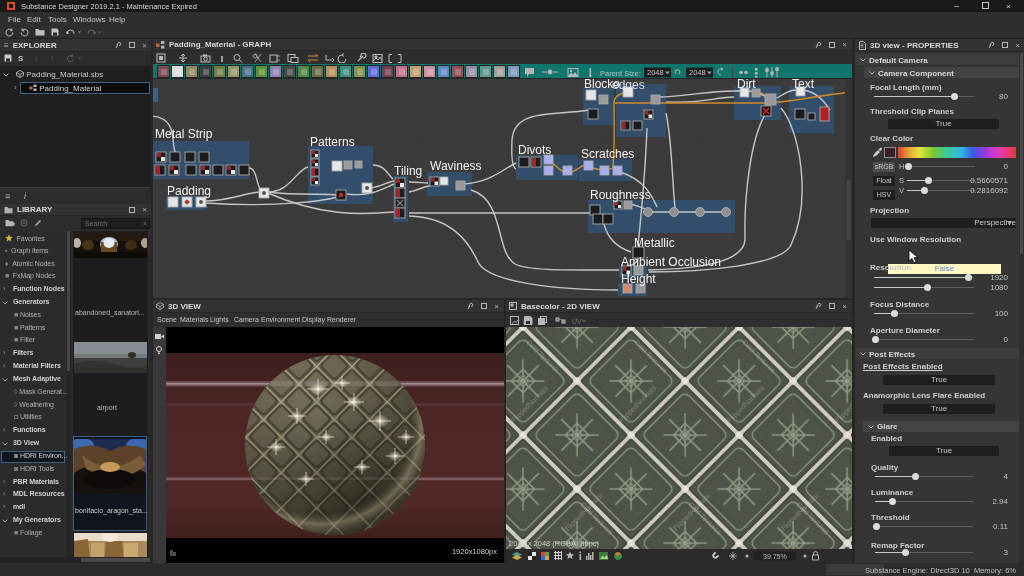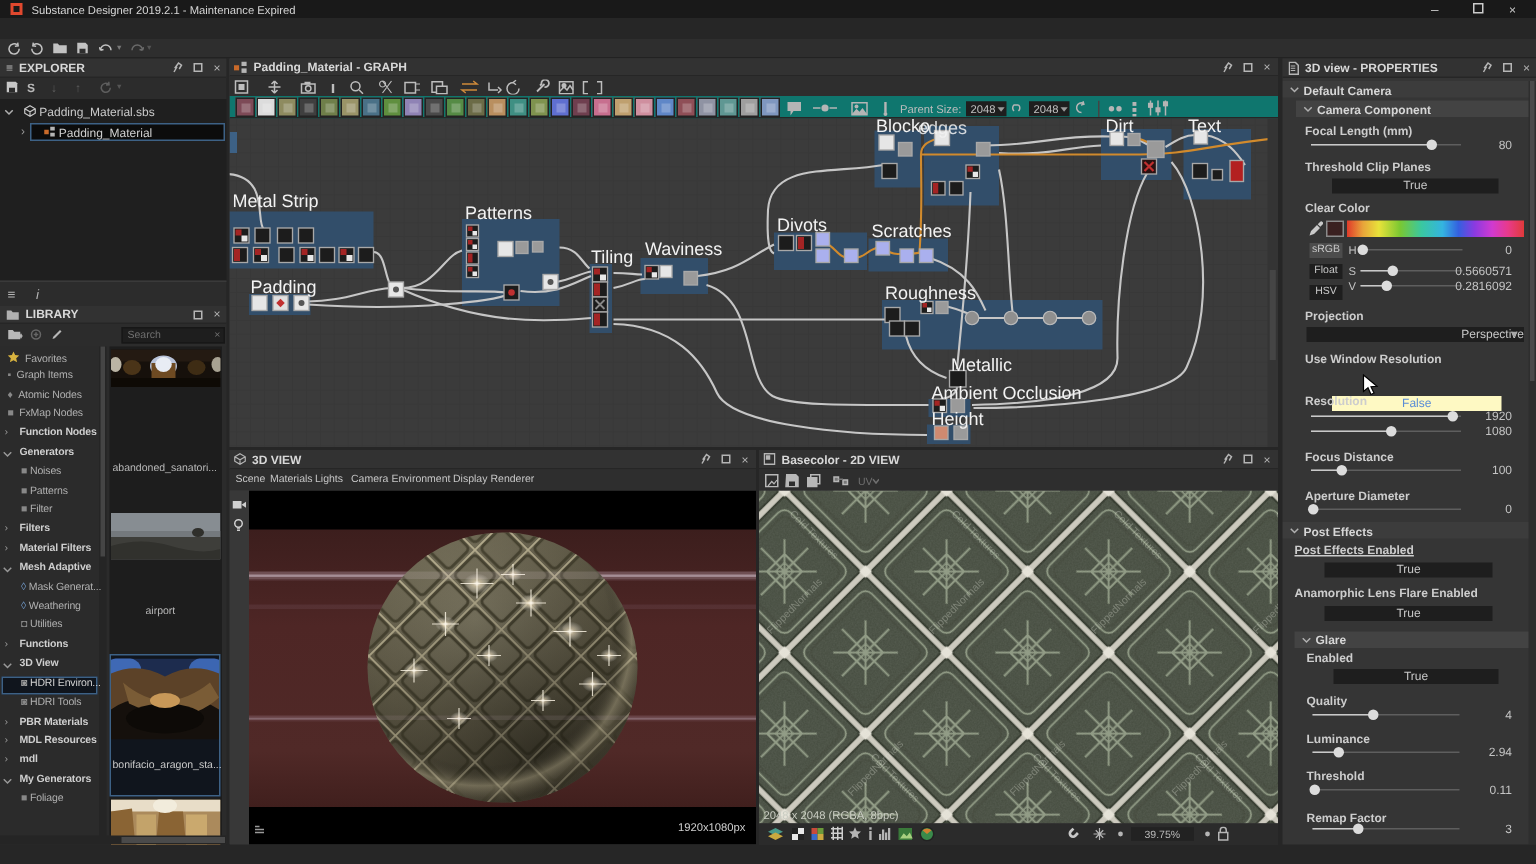--- a/index.html
+++ b/index.html
@@ -22,20 +22,27 @@
 <div id="app">
 
 <div class="abs" style="left:0;top:0;width:1024px;height:12px;background:#191919;">
   <div class="abs" style="left:7px;top:2px;width:8px;height:8px;border:2px solid #e0482e;"></div>
   <div class="abs" style="left:21px;top:2px;color:#d6d6d6;font-size:7.5px;">Substance Designer 2019.2.1 - Maintenance Expired</div>
   <div class="abs" style="left:954px;top:1px;color:#cccccc;font-size:9px;">–</div>
   <div class="abs" style="left:982px;top:2px;width:7px;height:7px;border:1px solid #ccc;"></div>
   <div class="abs" style="left:1006px;top:2px;color:#ccc;font-size:8px;">×</div>
 </div>
 
+<div class="abs" style="left:0;top:12px;width:1024px;height:14px;background:#2e2e2e;color:#c6c6c6;font-size:8px;">
+  <span class="abs" style="left:8px;top:3px;">File</span>
+  <span class="abs" style="left:27px;top:3px;">Edit</span>
+  <span class="abs" style="left:48px;top:3px;">Tools</span>
+  <span class="abs" style="left:73px;top:3px;">Windows</span>
+  <span class="abs" style="left:109px;top:3px;">Help</span>
+</div>
 <div class="abs" style="left:0;top:26px;width:1024px;height:13px;background:#2e2e2e;border-bottom:1px solid #222;" id="maintoolbar">
   <svg class="abs" style="left:5px;top:2px;" width="9" height="9" viewBox="0 0 9 9">
         <path d="M7.8,4.5 a3.4,3.4 0 1,1 -1.2,-2.5 M6.8,0.4 l0.3,2.2 l-2.2,0.3" stroke="#c2c2c2" fill="none"></path>
       </svg>
   <svg class="abs" style="left:20px;top:2px;" width="9" height="9" viewBox="0 0 9 9">
         <path d="M1.2,4.5 a3.4,3.4 0 1,0 1.2,-2.5 M2.2,0.4 l-0.3,2.2 l2.2,0.3" stroke="#c2c2c2" fill="none"></path>
       </svg>
   <svg class="abs" style="left:35px;top:2px;" width="10" height="8" viewBox="0 0 10 8">
         <path d="M0.5,1 h3 l1,1.2 h5 v5.3 h-9 Z" fill="#c2c2c2"></path>
       </svg>
@@ -970,14 +977,18 @@
   <div class="track" style="left:20px;top:513px;width:98px;"></div>
   <div class="fill" style="left:20px;top:513px;width:30px;"></div>
   <div class="knob" style="left:50px;top:513px;"></div>
   <div class="val" style="top:509px;right:16px;">3</div>
 
   <div class="abs" style="left:164px;top:15px;width:5px;height:509px;background:#2e2e2e;">
         <div class="abs" style="left:1px;top:0;width:3px;height:200px;background:#4a4a4a;"></div>
       </div>
 </div>
 
+<div class="abs" style="left:0;top:563px;width:1024px;height:13px;background:#2b2b2b;">
+  <div class="abs" style="left:826px;top:1px;width:58px;height:11px;background:#3a3a3a;"></div>
+  <div class="abs" style="right:8px;top:2.5px;color:#c0c0c0;font-size:7.5px;">Substance Engine: Direct3D 10&nbsp;&nbsp;Memory: 6%</div>
+</div>
 
 </div>
 
 </body></html>

